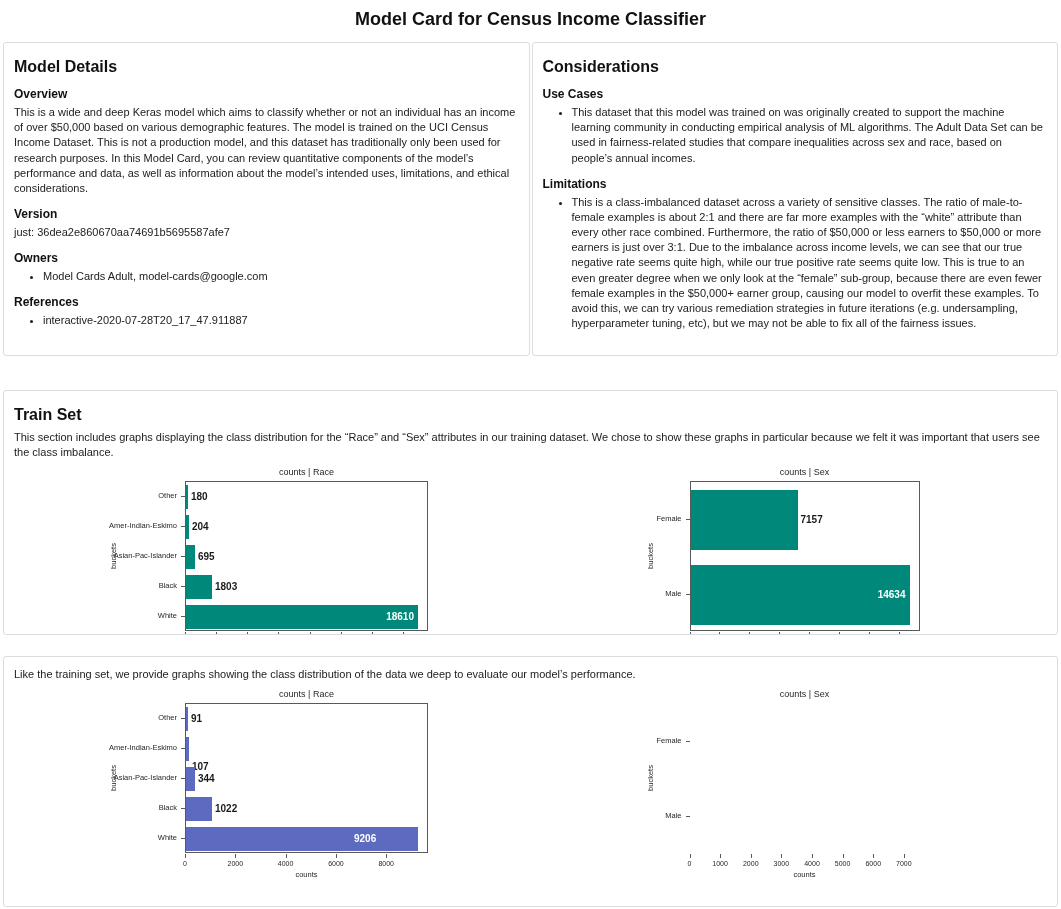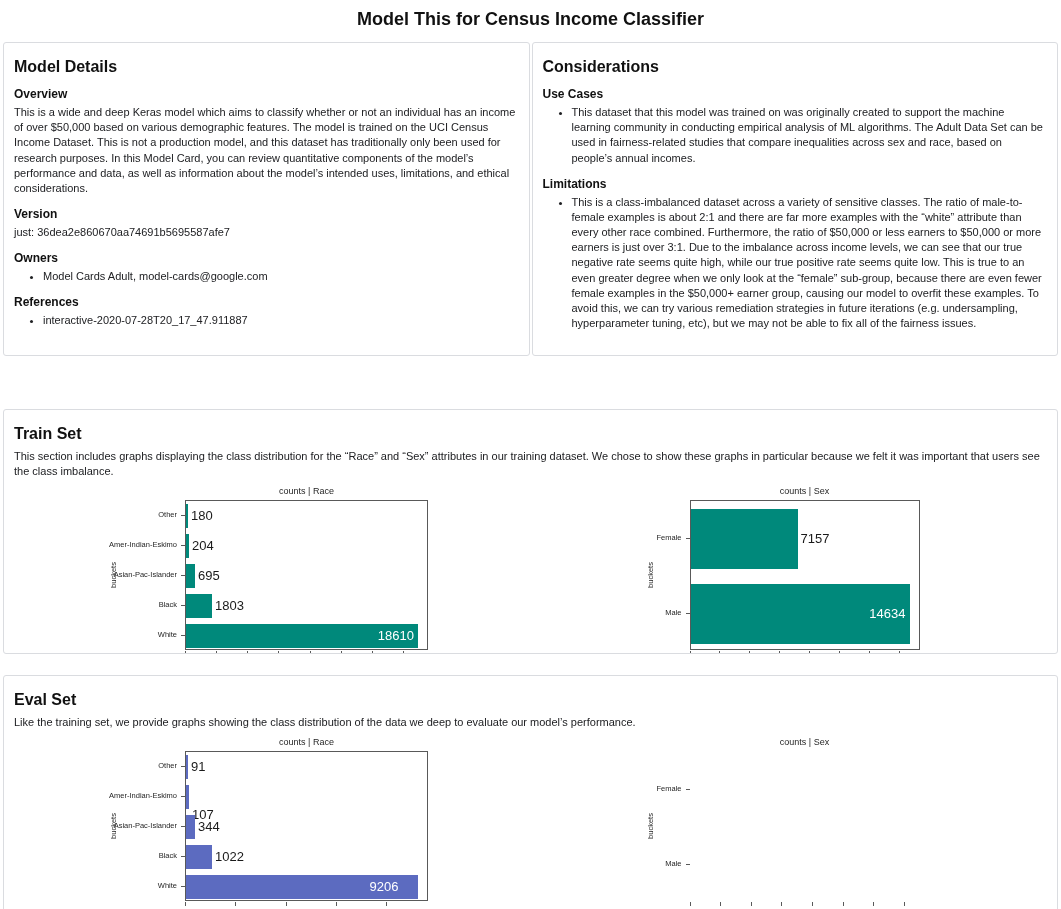--- a/index.html
+++ b/index.html
@@ -13,21 +13,21 @@
   h1.page-title {
     font-size: 18px;
     font-weight: bold;
     text-align: center;
     color: #111;
     margin: 4px 0 12px 0;
   }
   .top-row {
     display: flex;
     gap: 2px;
-    margin-bottom: 53px;
+    margin-bottom: 34px;
   }
   .card {
     background: #fff;
     border: 1px solid #dadce0;
     border-radius: 3px;
     padding: 8px 13px 12px 10px;
     overflow: hidden;
   }
   .card-half { flex: 1 1 0; height: 314px; }
   .card-full { height: 245px; margin-bottom: 21px; }
@@ -62,29 +62,29 @@
   .chart-col { flex: 1 1 0; display: flex; justify-content: center; }
   .chart { position: relative; }
   .chart div { position: absolute; }
   .ct-title { font-size: 9px; color: #262626; text-align: center; white-space: nowrap; }
   .ct-ylabel { font-size: 7.5px; color: #262626; text-align: center; transform: rotate(-90deg); line-height: 10px; }
   .ct-plot { border: 1px solid #595959; background: #fff; }
   .ct-bar { }
   .ct-cat { font-size: 7.5px; color: #262626; line-height: 10px; display: flex; justify-content: flex-end; white-space: nowrap; }
   .ct-tick { background: #595959; }
   .ct-tickx { font-size: 7px; color: #262626; text-align: center; line-height: 9px; }
-  .ct-vlabel { font-size: 13px; line-height: 10px; white-space: nowrap; }
+  .ct-vlabel { font-size: 10px; line-height: 10px; white-space: nowrap; font-weight: bold; }
   .ct-xlabel { font-size: 7.5px; color: #262626; text-align: center; line-height: 10px; }
 </style>
 </head>
 <body>
 
 <div class="page">
 
-  <h1 class="page-title">Model This for Census Income Classifier</h1>
+  <h1 class="page-title">Model Card for Census Income Classifier</h1>
 
   <div class="top-row">
 
     <section class="card card-half">
       <h2 class="card-heading">Model Details</h2>
       <div>
           <div class="mc-section">
             <h3>Overview</h3>
             <p>This is a wide and deep Keras model which aims to classify whether or not an individual has an income of over $50,000 based on various demographic features. The model is trained on the UCI Census Income Dataset. This is not a production model, and this dataset has traditionally only been used for research purposes. In this Model Card, you can review quantitative components of the model’s performance and data, as well as information about the model’s intended uses, limitations, and ethical considerations.</p>
           </div>
@@ -188,38 +188,37 @@
             <div class="ct-tick" style="left: 167.481px; top: 165px; width: 1px; height: 4px;"></div>
             <div class="ct-tick" style="left: 197.351px; top: 165px; width: 1px; height: 4px;"></div>
             <div class="ct-tick" style="left: 227.221px; top: 165px; width: 1px; height: 4px;"></div>
             <div class="ct-tick" style="left: 257.091px; top: 165px; width: 1px; height: 4px;"></div>
           </div>
       </div>
     </div>
   </section>
 
   <section class="card card-full eval">
-    <h2 class="card-heading">Eval Set</h2>
     <p class="card-desc">Like the training set, we provide graphs showing the class distribution of the data we deep to evaluate our model’s performance.</p>
     <div class="charts-row">
       <div class="chart-col">
         <div class="chart" id="chart-eval-race" style="width: 333px; height: 194px;">
             <div class="ct-title" style="left: 80px; top: 0px; width: 243px;">counts | Race</div>
             <div class="ct-ylabel" style="left: -66px; top: 84px; width: 150px;">buckets</div>
             <div class="ct-plot" style="left: 80px; top: 14px; width: 243px; height: 150px;">
               <div class="ct-bar" style="left: 0px; top: 3px; width: 2px; height: 24px; background: rgb(92, 107, 192);"></div>
               <div class="ct-vlabel" style="left: 5px; top: 10px; width: 60px; text-align: left; color: rgb(26, 26, 26);">91</div>
               <div class="ct-bar" style="left: 0px; top: 33px; width: 3px; height: 24px; background: rgb(92, 107, 192);"></div>
               <div class="ct-vlabel" style="left: 6px; top: 58px; width: 60px; text-align: left; color: rgb(26, 26, 26);">107</div>
               <div class="ct-bar" style="left: 0px; top: 63px; width: 9px; height: 24px; background: rgb(92, 107, 192);"></div>
               <div class="ct-vlabel" style="left: 12px; top: 70px; width: 60px; text-align: left; color: rgb(26, 26, 26);">344</div>
               <div class="ct-bar" style="left: 0px; top: 93px; width: 26px; height: 24px; background: rgb(92, 107, 192);"></div>
               <div class="ct-vlabel" style="left: 29px; top: 100px; width: 60px; text-align: left; color: rgb(26, 26, 26);">1022</div>
               <div class="ct-bar" style="left: 0px; top: 123px; width: 232px; height: 24px; background: rgb(92, 107, 192);"></div>
-              <div class="ct-vlabel" style="left: 168px; top: 130px; width: 60px; text-align: center; color: rgb(255, 255, 255);">9206</div>
+              <div class="ct-vlabel" style="left: 168px; top: 130px; width: 60px; text-align: left; color: rgb(255, 255, 255);">9206</div>
             </div>
             <div class="ct-cat" style="left: 14px; top: 24px; width: 58px;">Other</div>
             <div class="ct-tick" style="left: 76px; top: 29px; width: 4px; height: 1px;"></div>
             <div class="ct-cat" style="left: 14px; top: 54px; width: 58px;">Amer-Indian-Eskimo</div>
             <div class="ct-tick" style="left: 76px; top: 59px; width: 4px; height: 1px;"></div>
             <div class="ct-cat" style="left: 14px; top: 84px; width: 58px;">Asian-Pac-Islander</div>
             <div class="ct-tick" style="left: 76px; top: 89px; width: 4px; height: 1px;"></div>
             <div class="ct-cat" style="left: 14px; top: 114px; width: 58px;">Black</div>
             <div class="ct-tick" style="left: 76px; top: 119px; width: 4px; height: 1px;"></div>
             <div class="ct-cat" style="left: 14px; top: 144px; width: 58px;">White</div>

